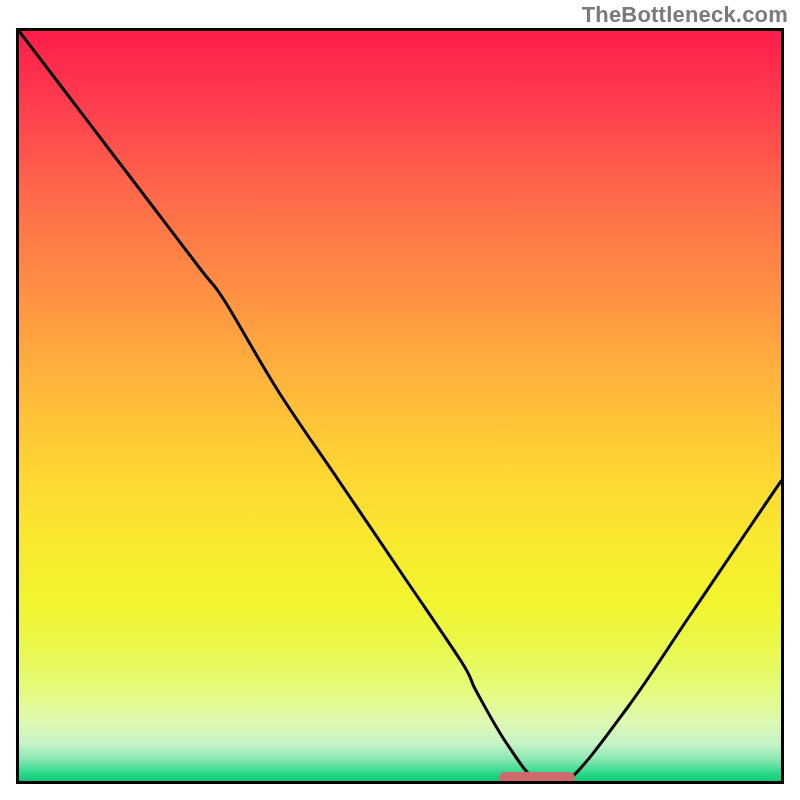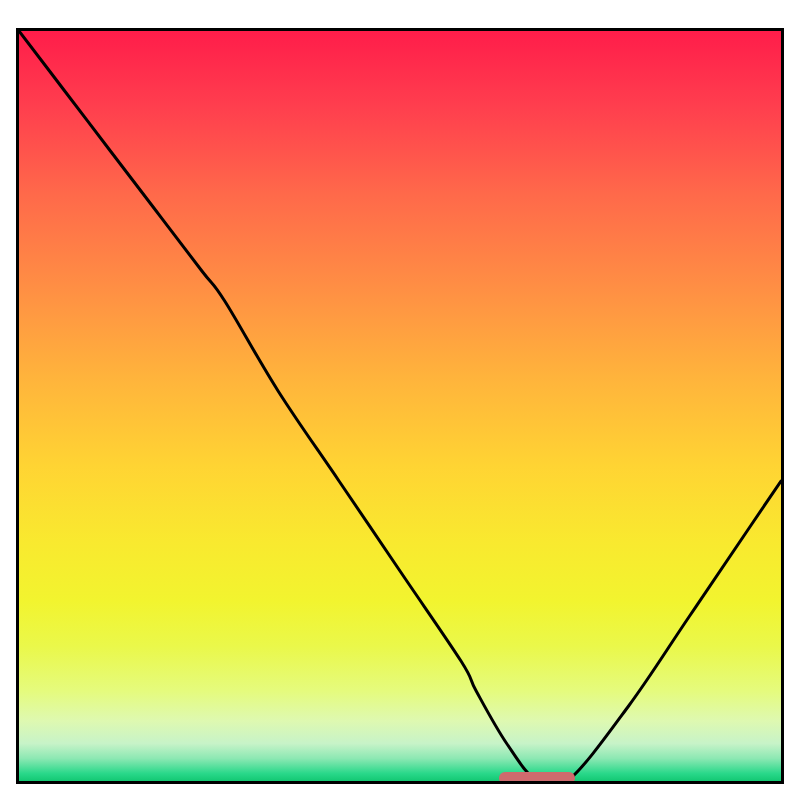--- a/index.html
+++ b/index.html
@@ -63,20 +63,21 @@
     height: 12px;
     border-radius: 6px;
     background: #cf6a6d;
     z-index: 3;
   }
 </style>
 </head>
 <body>
 
 <div class="stage">
+  <div class="watermark">TheBottleneck.com</div>
 
   <div class="plot-outer">
     <div class="gradient-fill"></div>
 
     <svg class="curve" viewBox="0 0 762 750" preserveAspectRatio="none">
       <path fill="none" stroke="#000" stroke-width="3" stroke-linecap="round" stroke-linejoin="round" d="M 0.0 0.0 C 8.2 10.8, 29.3 38.4, 45.7 60.0 C 62.2 81.6, 75.0 98.4, 91.4 120.0 C 107.9 141.6, 120.7 158.4, 137.2 180.0 C 153.6 201.6, 170.5 223.8, 182.9 240.0 C 195.2 256.2, 192.0 248.4, 205.7 270.0 C 219.5 291.6, 238.5 327.6, 259.1 360.0 C 279.7 392.4, 298.1 417.6, 320.0 450.0 C 342.0 482.4, 359.1 507.6, 381.0 540.0 C 402.9 572.4, 428.2 608.4, 442.0 630.0 C 455.7 651.6, 449.0 645.1, 457.2 660.0 C 465.4 674.9, 476.7 696.3, 487.7 712.5 C 498.7 728.7, 507.2 743.3, 518.2 750.0 C 529.1 756.8, 532.2 763.5, 548.6 750.0 C 565.1 736.5, 587.7 704.7, 609.6 675.0 C 631.5 645.3, 648.6 617.4, 670.6 585.0 C 692.5 552.6, 715.1 519.3, 731.5 495.0 C 748.0 470.7, 756.5 458.1, 762.0 450.0"></path>
     </svg>
 
     <div class="marker" style="left: 480.06px; width: 76.2px; top: 741px; background: rgb(207, 106, 109);"></div>
   </div>

